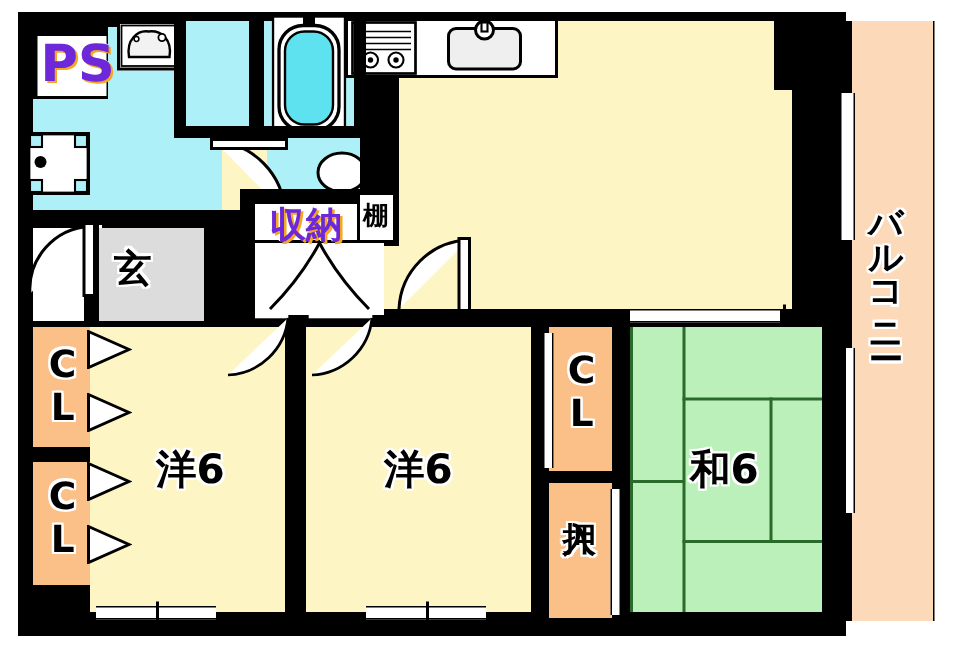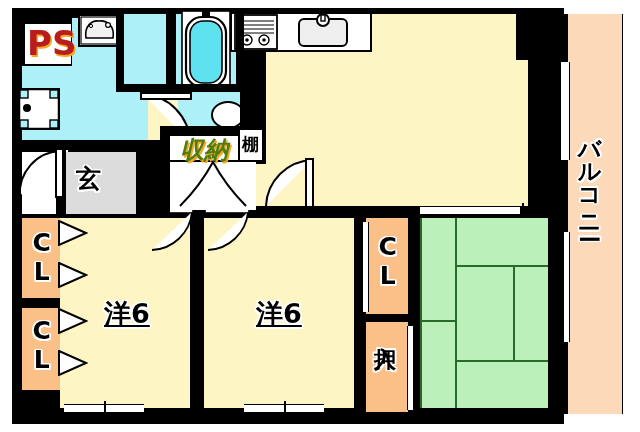--- a/index.html
+++ b/index.html
@@ -38,32 +38,32 @@
     line-height:1;
     letter-spacing:0px;
   }
   .lbl-v{
     writing-mode:vertical-rl;
     text-orientation:upright;
     white-space:nowrap;
     line-height:1.05;
   }
   .lbl-ps{
-    font-size:34px;font-weight:bold;color:#b91c1c;
+    font-size:34px;font-weight:bold;color:#6d28d9;
     text-shadow:1.5px 1.5px 0 #f5a623,-0.5px -0.5px 0 #fff;
   }
   .lbl-ldk{font-size:30px;}
-  .lbl-room{font-size:27px;text-decoration:underline;}
+  .lbl-room{font-size:27px;}
   .lbl-genkan{font-size:25px;}
   .lbl-sh{font-size:13px;}
   .lbl-cl{font-size:25px;}
   .lbl-oshi{font-size:22px;}
   .lbl-shuno{font-size:24px;
-    color:#4d7c0f;
-    text-shadow:1.6px 1.6px 0 #f5a623,-0.6px -0.6px 0 #ffffff;font-style:italic;}
+    color:#6d28d9;
+    text-shadow:1.6px 1.6px 0 #f5a623,-0.6px -0.6px 0 #ffffff;}
   .lbl-bal{font-size:23px;}
   
   .fx{position:absolute;}
   
   .win{position:absolute;background:#ffffff;border-top:1px solid #000;border-bottom:1px solid #000;}
   .win-v{position:absolute;background:#ffffff;border-left:1px solid #000;border-right:1px solid #000;}
 </style>
 </head>
 <body>
 
@@ -316,20 +316,21 @@
 
   <div class="fill f-white" style="left:238px;top:128px;width:26px;height:34px;border:2px solid #000;"></div>
 
   <div class="lbl lbl-ps" style="left:27px;top:26px;">PS</div>
   <div class="lbl lbl-genkan" style="left:76px;top:166px;">玄</div>
   <div class="lbl lbl-shuno" style="left:180px;top:138px;">収納</div>
   <div class="lbl lbl-sh" style="left:242px;top:136px;font-size:17px;">棚</div>
 
   <div class="lbl lbl-room" style="left:104px;top:300px;">洋6</div>
   <div class="lbl lbl-room" style="left:256px;top:300px;">洋6</div>
+  <div class="lbl lbl-room" style="left:460px;top:300px;">和6</div>
 
   <div class="lbl lbl-cl lbl-v" style="left:28px;top:228px;">CL</div>
   <div class="lbl lbl-cl lbl-v" style="left:28px;top:316px;">CL</div>
   <div class="lbl lbl-cl lbl-v" style="left:374px;top:232px;">CL</div>
   <div class="lbl lbl-oshi lbl-v" style="left:374px;top:330px;">押入</div>
 
   <div class="lbl lbl-bal lbl-v" style="left:578px;top:122px;">バルコニー</div>
 
 </div>
 

